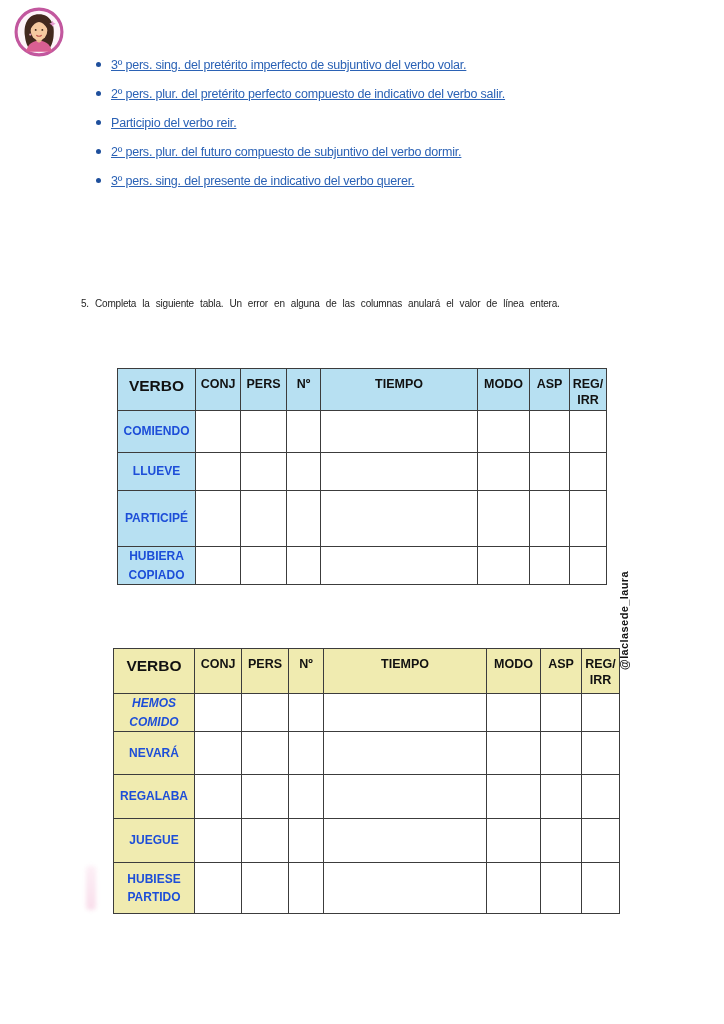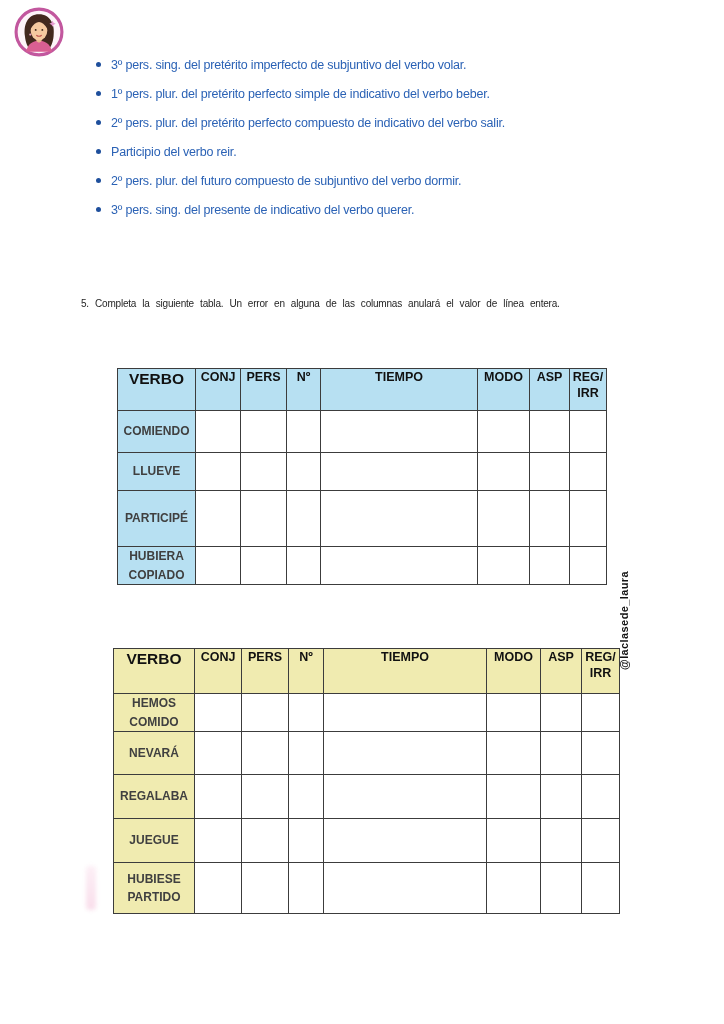--- a/index.html
+++ b/index.html
@@ -7,52 +7,52 @@
     position:relative;width:724px;height:1024px;background:#ffffff;
     font-family:"Liberation Sans", sans-serif;overflow:hidden;
   }
   
   .avatar{position:absolute;left:14px;top:7px;width:50px;height:50px;}
   
   .bullets{
     position:absolute;left:96px;top:56px;margin:0;padding:0;list-style:none;
     color:#2b62b5;font-size:12.5px;letter-spacing:-0.2px;
   }
-  .bullets li{white-space:nowrap;line-height:18px;margin-bottom:11px;}
+  .bullets li{white-space:nowrap;line-height:18px;margin-bottom:11px;text-decoration:underline;}
   .bullets li::before{
     content:"";display:inline-block;width:5px;height:5px;border-radius:50%;
     background:#1e4f9c;margin-right:10px;vertical-align:2px;
   }
   
   .task{
     position:absolute;left:81px;top:278px;width:552px;
     font-size:10px;letter-spacing:-0.2px;word-spacing:3.5px;
     color:#1f1f1f;line-height:31px;text-align:justify;
   }
   
   table{border-collapse:collapse;table-layout:fixed;position:absolute;}
   th,td{border:1px solid #3c3c3c;text-align:center;vertical-align:middle;padding:0;overflow:hidden;}
   thead th{
     font-size:12.5px;font-weight:bold;color:#111;
-    vertical-align:top;white-space:pre-line;line-height:1.3;
+    vertical-align:top;padding-top:7px;white-space:pre-line;line-height:1.3;
   }
   thead th.verbo{font-size:15.5px;}
-  td.row-label{font-weight:bold;font-size:12px;color:#404040;white-space:pre-line;line-height:1.55;}
+  td.row-label{font-weight:bold;font-size:12px;color:#1d4ed8;white-space:pre-line;line-height:1.55;}
   .tbl1{left:117px;top:368px;width:489px;}
   .tbl2{left:113px;top:648px;width:506px;}
   .theme-blue thead th, .theme-blue td.row-label{background:#b7e0f2;}
   .theme-yellow thead th, .theme-yellow td.row-label{background:#f0ebb0;}
   .tbl1 thead tr{height:42px;}
   .tbl1 tbody tr:nth-child(1){height:42px;}
   .tbl1 tbody tr:nth-child(2){height:38px;padding-left:36px;}
   .tbl1 tbody tr:nth-child(3){height:56px;}
   .tbl1 tbody tr:nth-child(4){height:37px;padding-left:32px;}
   .tbl1 tbody tr:nth-child(5){height:44px;}
   .tbl2 thead tr{height:45px;}
-  .tbl2 tbody tr:nth-child(1){height:28px;}
+  .tbl2 tbody tr:nth-child(1){height:28px;font-style:italic;}
   .tbl2 tbody tr:nth-child(2){height:43px;}
   .tbl2 tbody tr:nth-child(3){height:44px;}
   .tbl2 tbody tr:nth-child(4){height:44px;}
   .tbl2 tbody tr:nth-child(5){height:51px;}
   
   .handle{
     position:absolute;left:618px;top:548px;height:122px;width:18px;
     writing-mode:vertical-rl;transform:rotate(180deg);
     font-size:11px;font-weight:bold;color:#141414;letter-spacing:0.4px;
   }
@@ -79,21 +79,20 @@
       <circle cx="20.8" cy="22" r="0.9" fill="#3a2417"></circle>
       <circle cx="27.2" cy="22" r="0.9" fill="#3a2417"></circle>
       <path d="M21.8 27.3 Q24 28.8 26.2 27.3" stroke="#c0504d" stroke-width="1.1" fill="none" stroke-linecap="round"></path>
       <circle cx="15.6" cy="26.5" r="1" fill="#e6a0c4"></circle>
       <path d="M37 13 l1 2 l2 1 l-2 1 l-1 2 l-1 -2 l-2 -1 l2 -1 Z" fill="#e59ad0"></path>
     </svg>
   </div>
 
   <ul class="bullets">
     <li>3º pers. sing. del pretérito imperfecto de subjuntivo del verbo volar.</li>
-    <li>1º pers. plur. del pretérito perfecto simple de indicativo del verbo beber.</li>
     <li>2º pers. plur. del pretérito perfecto compuesto de indicativo del verbo salir.</li>
     <li>Participio del verbo reir.</li>
     <li>2º pers. plur. del futuro compuesto de subjuntivo del verbo dormir.</li>
     <li>3º pers. sing. del presente de indicativo del verbo querer.</li>
   </ul>
 
   <p class="task">5. Completa la siguiente tabla. Un error en alguna de las columnas anulará el valor de línea entera.</p>
 
   <table class="tbl1 theme-blue">
     <colgroup>

